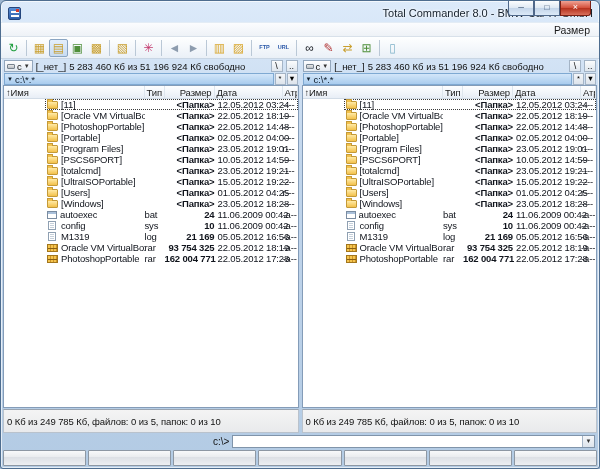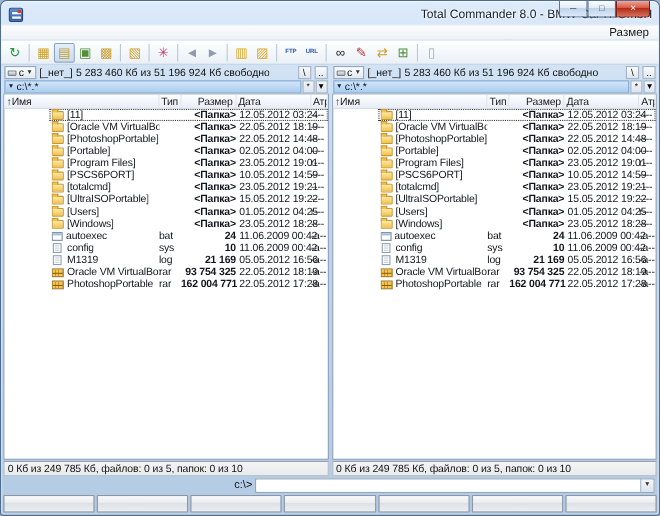--- a/index.html
+++ b/index.html
@@ -75,21 +75,21 @@
   
   .fi { width:11px; height:8px; flex:0 0 auto; position:relative; margin-top:1px; }
   .ic-folder { background:linear-gradient(#ffeaa6,#f3c14b); border:1px solid #c49a38; border-radius:1px; }
   .ic-folder::before { content:''; position:absolute; top:-3px; left:-1px; width:4px; height:2px; background:#f3c14b; border:1px solid #c49a38; border-bottom:none; }
   .ic-page { width:8px; height:9px; margin:0 2px 0 1px; background:#fff; border:1px solid #8fa0b2; }
   .ic-page::before { content:''; position:absolute; top:1px; left:1px; right:1px; height:1px; background:#c6d0da; box-shadow:0 2px 0 #c6d0da, 0 4px 0 #c6d0da; }
   .ic-bat { width:10px; height:8px; background:#fff; border:1px solid #7a8ca1; }
   .ic-bat::before { content:''; position:absolute; top:0; left:0; right:0; height:2px; background:#a9c0da; }
   .ic-rar { background:repeating-linear-gradient(90deg,#f4c54f 0 2px,#cf9428 2px 3px); border:1px solid #a2761d; }
   .ic-rar::before { content:''; position:absolute; top:3px; left:0; right:0; height:1px; background:#8a5f12; }
-  .statusbar { height:14px; flex:0 0 auto; display:flex; align-items:center; font-size:9.5px; color:#111;
+  .statusbar { height:24px; flex:0 0 auto; display:flex; align-items:center; font-size:9.5px; color:#111;
     background:linear-gradient(#f4f4f4,#e9eaec); border:1px solid #b9c2cc; border-top:1px solid #9aa4b0; padding:0 3px; margin-top:1px; letter-spacing:-0.1px; }
   
   .cmdrow { height:16px; flex:0 0 auto; display:flex; align-items:center; padding:1px 4px 1px 0; gap:3px; }
   .cmd-label { margin-left:212px; font-size:10px; color:#111; }
   .cmd-input-wrap { flex:1; display:flex; height:13px; border:1px solid #8094aa; background:#fff; }
   .cmd-input { flex:1; border:none; outline:none; font-size:10px; font-family:"Liberation Sans",sans-serif; padding:0 2px; }
   .cmd-hist { width:12px; font-size:6px; text-align:center; line-height:11px; color:#333; background:linear-gradient(#f4f6f9,#dde4ec); border-left:1px solid #a4b4c6; }
   
   .fkeybar { height:19px; flex:0 0 auto; display:flex; gap:2px; padding:1px 2px 2px 2px; }
   .fkey { flex:1; display:flex; align-items:center; justify-content:center; font-size:10px; color:#111;

